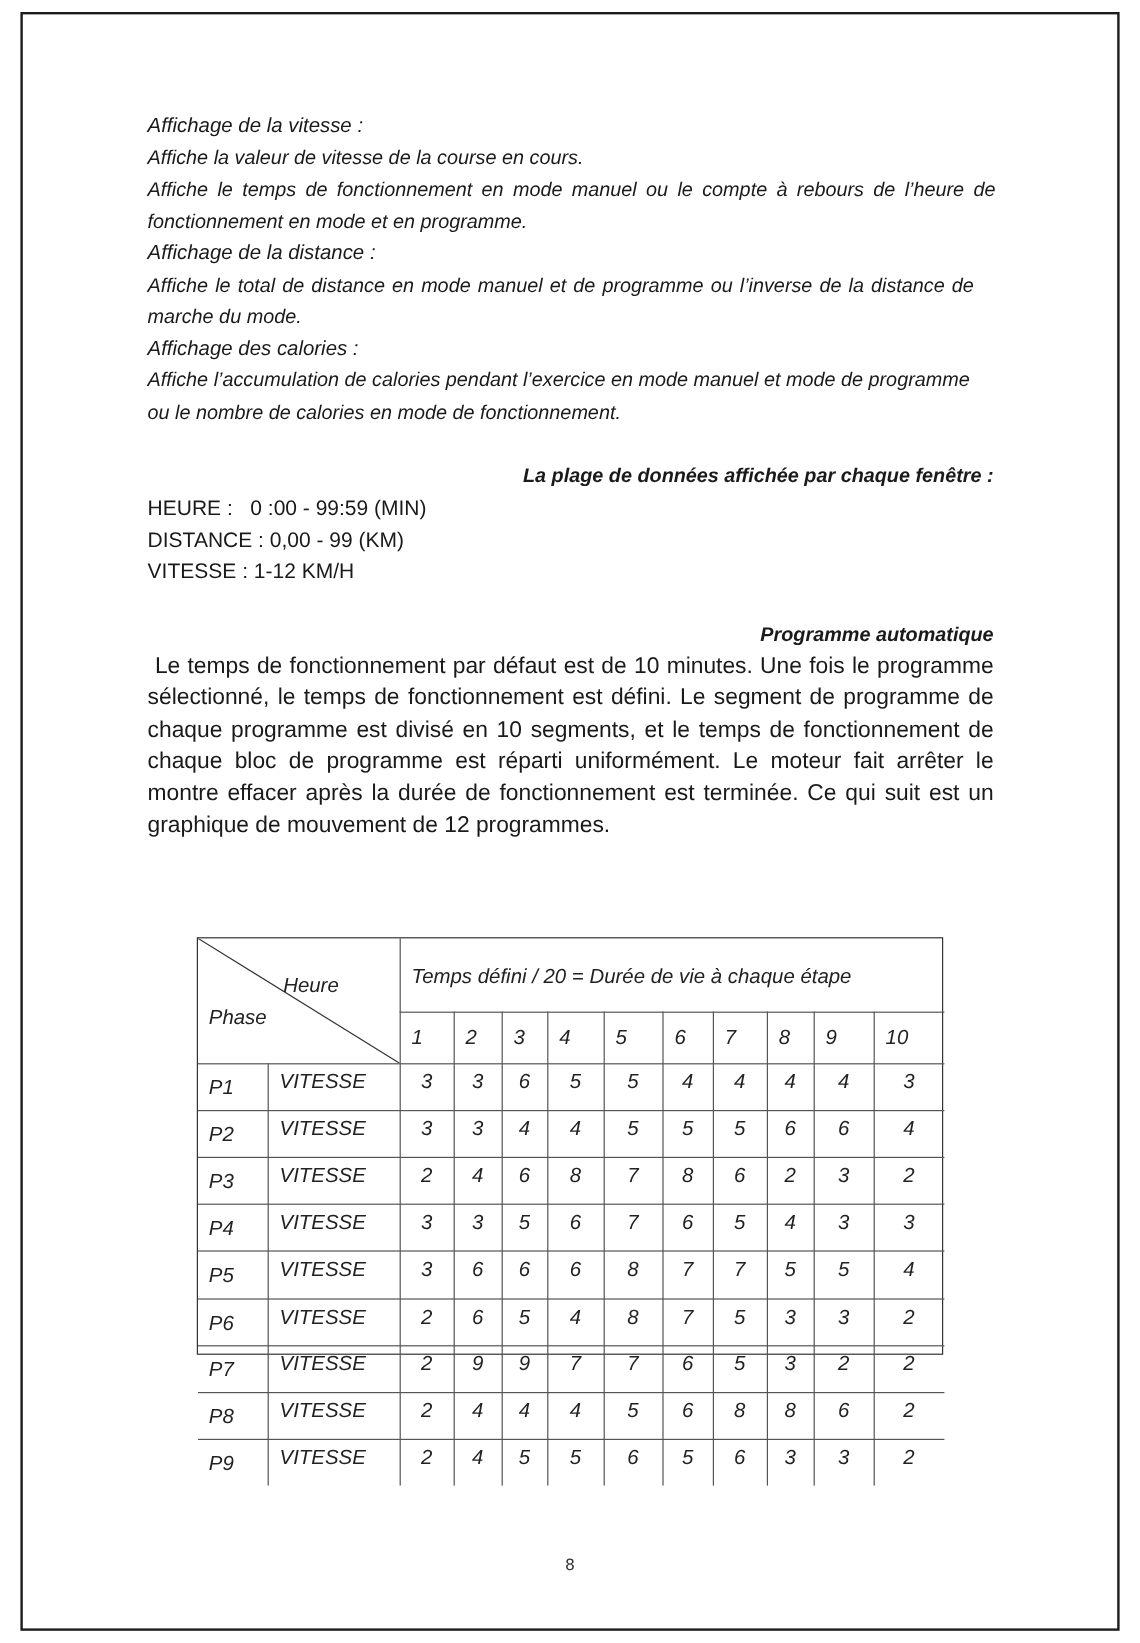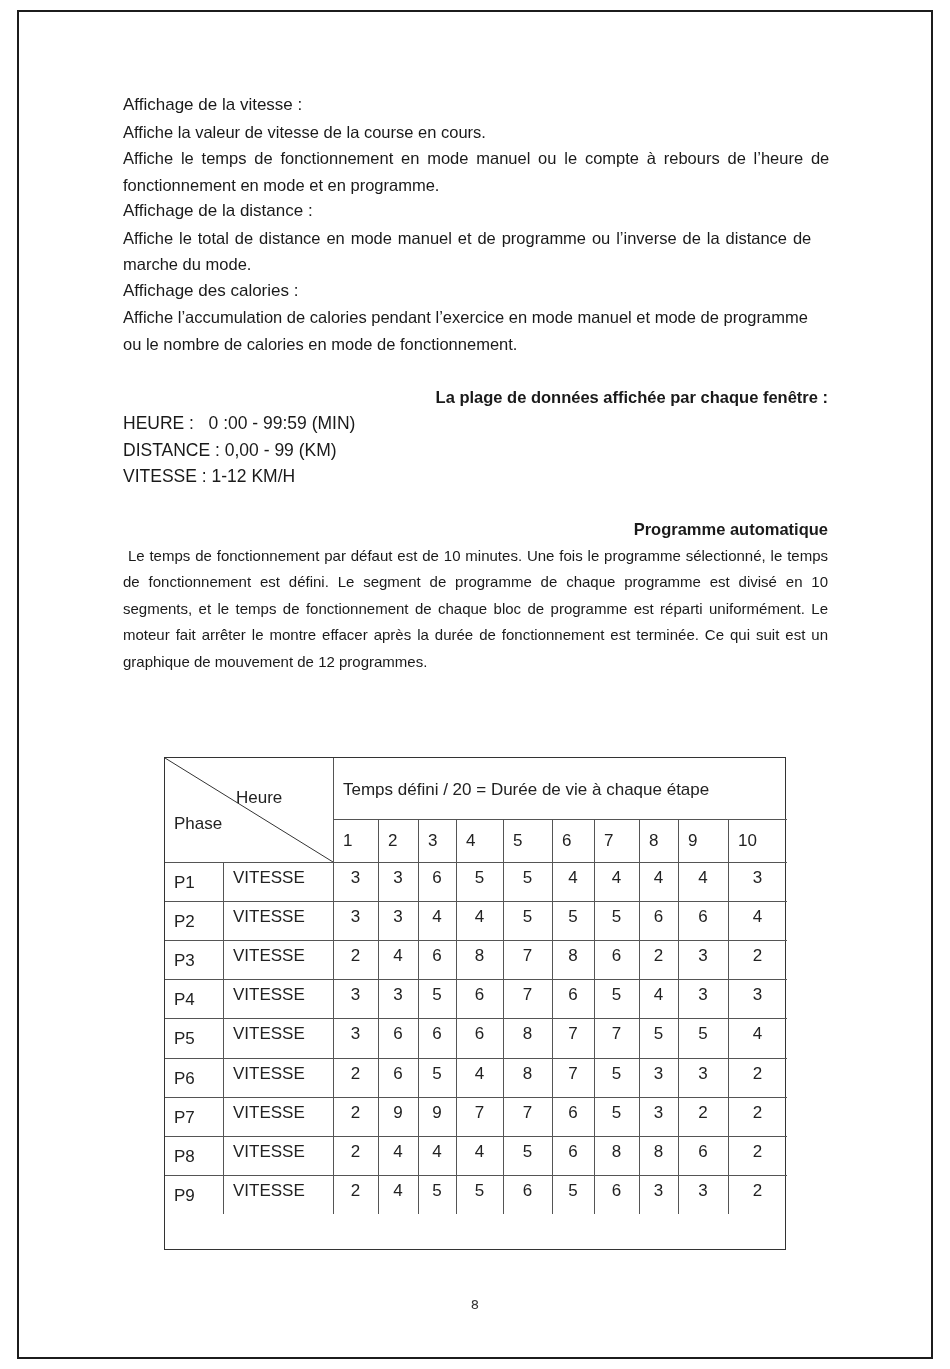--- a/index.html
+++ b/index.html
@@ -1,26 +1,26 @@
 <!DOCTYPE html>
 <html><head>
 <meta charset="utf-8">
 <style>
   html, body { margin: 0; padding: 0; background: #ffffff; }
   body { width: 950px; height: 1369px; position: relative; overflow: hidden; font-family: "Liberation Sans", sans-serif; color: #1a1a1a; }
   .page-border { position: absolute; left: 17px; top: 10px; width: 912px; height: 1345px; border: 2px solid #1c1c1c; }
   .content { position: absolute; left: 123px; top: 92px; width: 705px; }
-  .line { font-size: 16.5px; line-height: 26.5px; white-space: nowrap; }
+  .line { font-size: 16.5px; line-height: 26.5px; white-space: nowrap; font-style: italic; }
   .line.head { font-size: 17px; }
-  .para { font-size: 15px; line-height: 26.5px; text-align: justify; }
+  .para { font-size: 19px; line-height: 26.5px; text-align: justify; }
   .bold { font-weight: bold; text-align: right; }
   .range { font-size: 17.5px; line-height: 26.5px; white-space: nowrap; }
   .gap { height: 26.5px; }
 
-  .tbl { position: absolute; left: 164px; top: 757px; width: 622px; height: 493px; border: 1px solid #333; box-sizing: border-box; }
+  .tbl { position: absolute; left: 164px; top: 781px; width: 622px; height: 348px; border: 1px solid #333; box-sizing: border-box; font-style: italic; }
   .cell { position: absolute; box-sizing: border-box; font-size: 17px; color: #222; }
   .vline { position: absolute; width: 1px; background: #555; }
   .hline { position: absolute; height: 1px; background: #555; }
   .num { text-align: center; }
   .pagenum { position: absolute; left: 0; width: 950px; top: 1297px; text-align: center; font-size: 13px; font-family: "DejaVu Sans", sans-serif; color: #333; }
 </style>
 </head>
 <body>
 
 <div class="page-border"></div>

